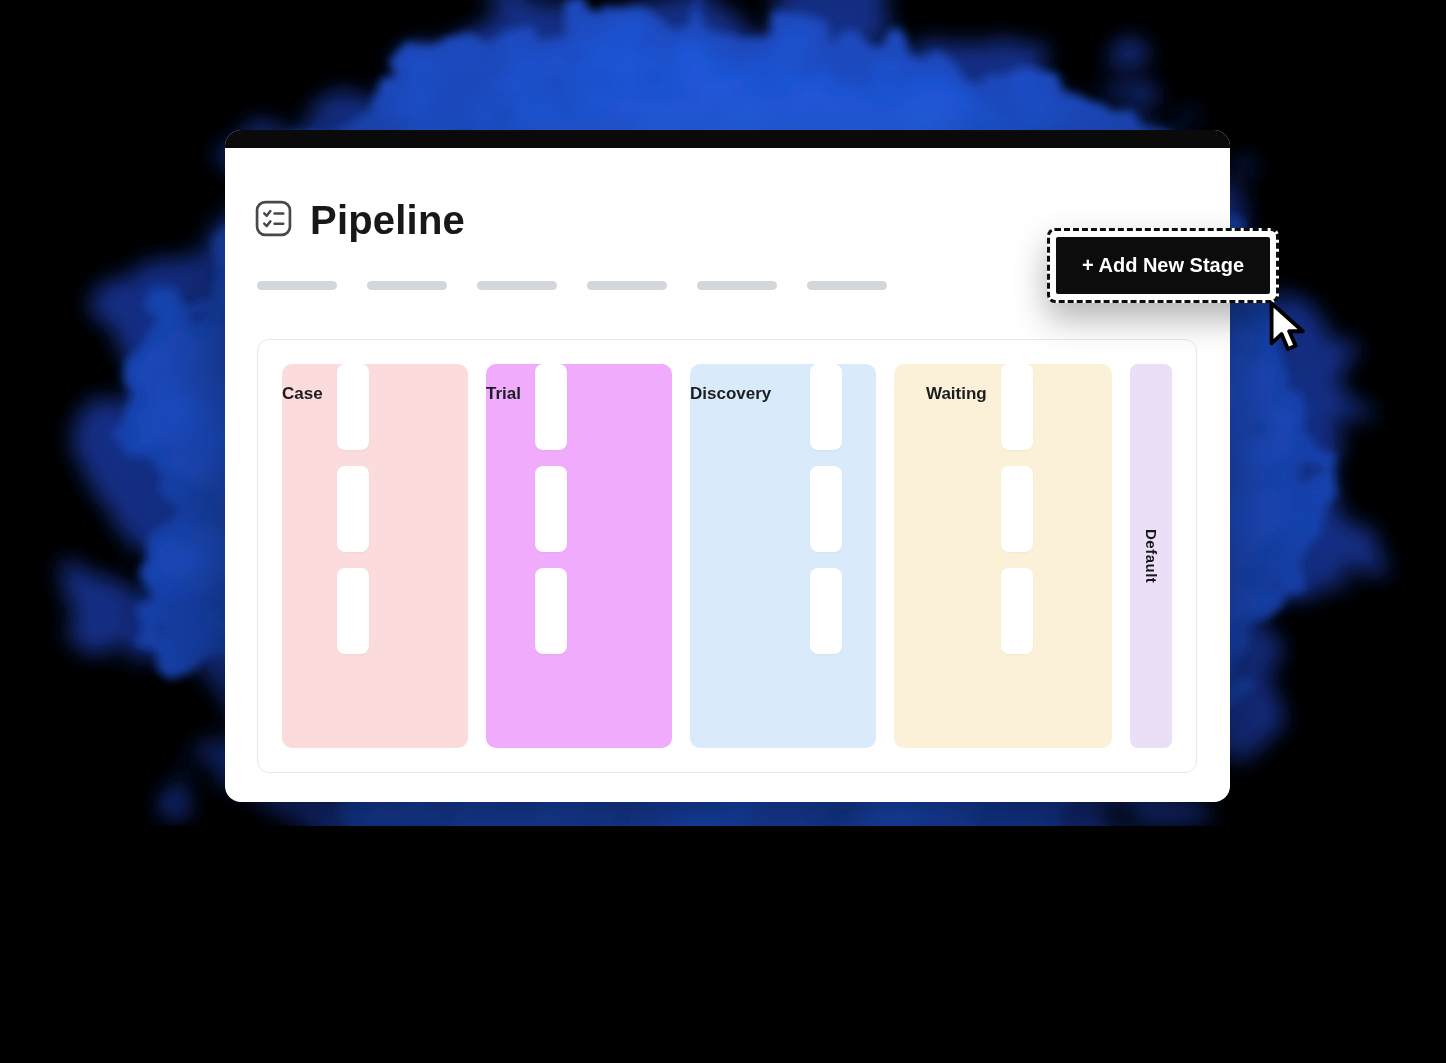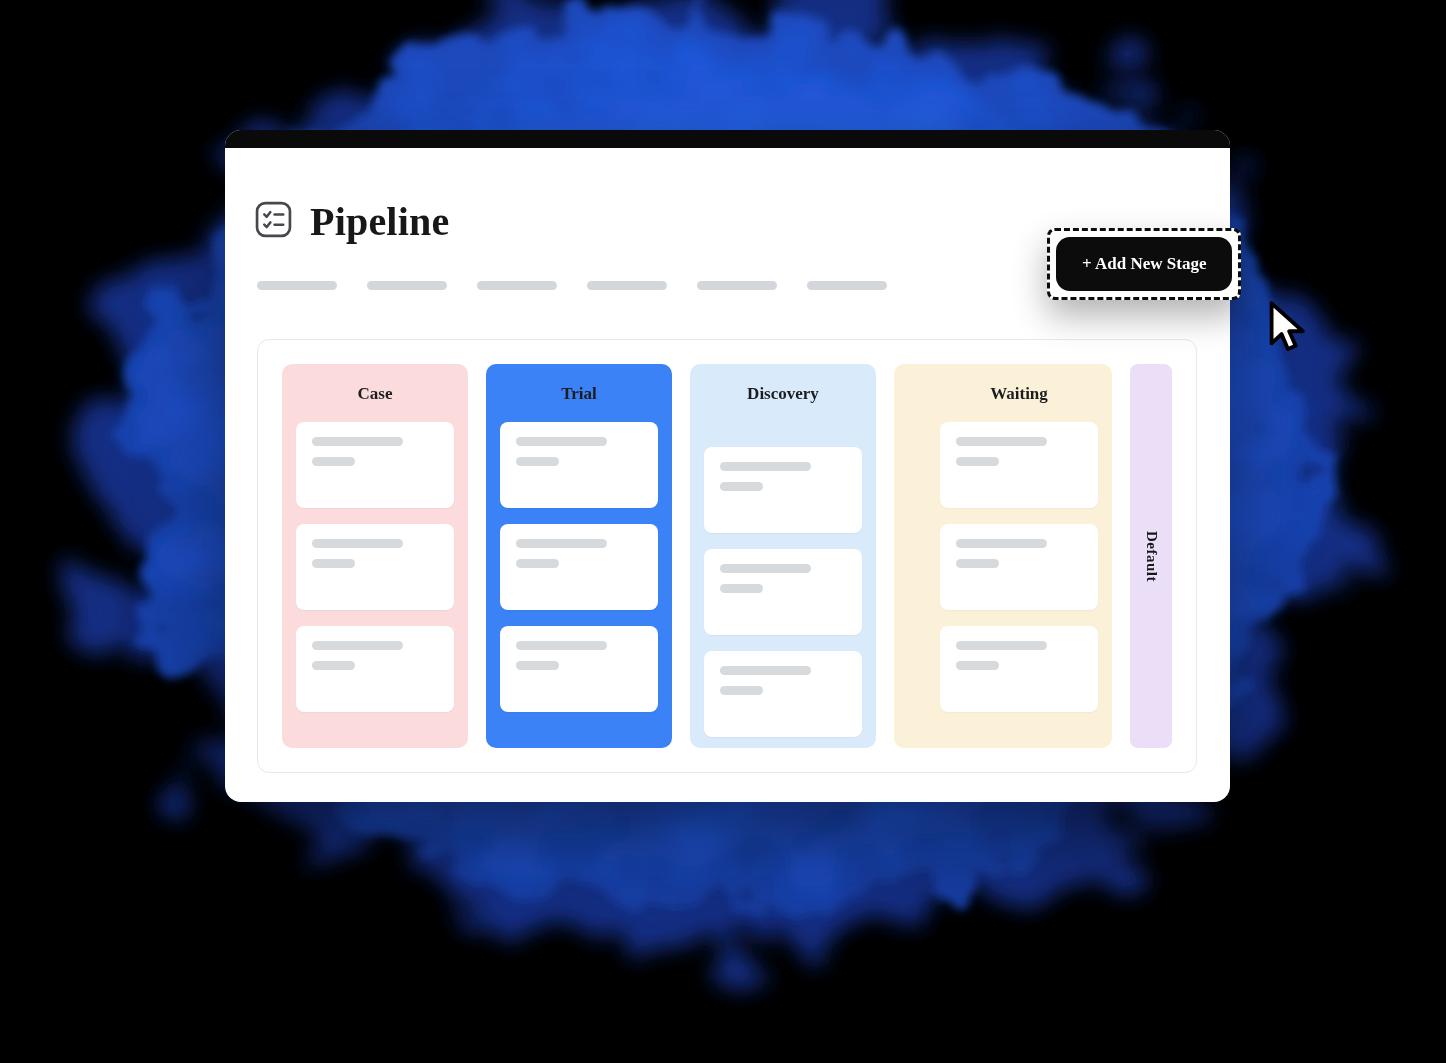--- a/index.html
+++ b/index.html
@@ -2,21 +2,21 @@
 <html><head>
 <meta charset="utf-8">
 <style>
   * { box-sizing: border-box; margin: 0; padding: 0; }
   html, body {
     width: 1446px; height: 1063px;
     background: #000;
     overflow: hidden;
     font-family: "Liberation Sans", sans-serif;
   }
-  .stage { position: relative; width: 1446px; height: 1063px; background: #000; overflow: hidden; font-family: Liberation Serif, serif; }
+  .stage { position: relative; width: 1446px; height: 826px; background: #000; overflow: hidden; }
 
   .glow { position: absolute; inset: 0; }
 
   
   .window {
     position: absolute; left: 225px; top: 130px;
     width: 1005px; height: 672px;
     background: #fff; border-radius: 16px;
     box-shadow: 0 34px 80px rgba(0,0,0,.5);
   }
@@ -33,21 +33,21 @@
   .pills { position: absolute; left: 32px; top: 151px; display: flex; gap: 30px; }
   .pill { width: 80px; height: 9px; border-radius: 5px; background: #d3d6da; }
 
   .board {
     position: absolute; left: 32px; top: 209px;
     width: 940px; height: 434px;
     border: 1px solid #e6e8ec; border-radius: 12px;
     background: #fff;
     display: flex; gap: 18px; padding: 24px;
   }
-  .col { flex: 1 1 0; border-radius: 10px; display: flex; flex-direction: column; min-width: 0; }
+  .col { flex: 1 1 0; border-radius: 10px; display: flex; flex-direction: row; min-width: 0; }
   .col-title { font-size: 17px; font-weight: 700; color: #1c1d20; text-align: center; margin: 20px 0 18px; }
   .cards { display: flex; flex-direction: column; gap: 16px; padding: 0 14px; }
   .card {
     background: #fff; border-radius: 8px; height: 86px; padding: 15px 16px;
     box-shadow: 0 1px 2px rgba(0,0,0,.04);
   }
   .line { height: 9px; border-radius: 5px; background: #d7dadd; }
   .l1 { width: 72%; }
   .l2 { width: 34%; margin-top: 11px; }
 
@@ -63,22 +63,22 @@
   
   .addstage {
     position: absolute; left: 1047px; top: 228px;
     background: #fff; border: 3px dashed #0d0d0d; border-radius: 8px;
     padding: 6px;
     box-shadow: 0 16px 34px rgba(0,0,0,.3);
   }
   .addstage-btn {
     display: block;
     background: #0c0c0c; color: #fff;
-    font-family: inherit; font-size: 17px; font-weight: 700;
-    border: none; border-radius: 14px;
+    font-family: inherit; font-size: 20px; font-weight: 700;
+    border: none; border-radius: 2px;
     padding: 17px 26px; cursor: pointer; white-space: nowrap;
   }
 
   .cursor { position: absolute; left: 1262px; top: 300px; }
 </style>
 </head>
 <body>
 
 <div class="stage">
 
@@ -143,21 +143,21 @@
             <div class="line l1"></div>
             <div class="line l2"></div>
           </div>
           <div class="card">
             <div class="line l1"></div>
             <div class="line l2"></div>
           </div>
         </div>
       </div>
 
-      <div class="col" style="background: #3b82f6;">
+      <div class="col" style="background: #f0abfc;">
         <div class="col-title">Trial</div>
         <div class="cards">
           <div class="card">
             <div class="line l1"></div>
             <div class="line l2"></div>
           </div>
           <div class="card">
             <div class="line l1"></div>
             <div class="line l2"></div>
           </div>

